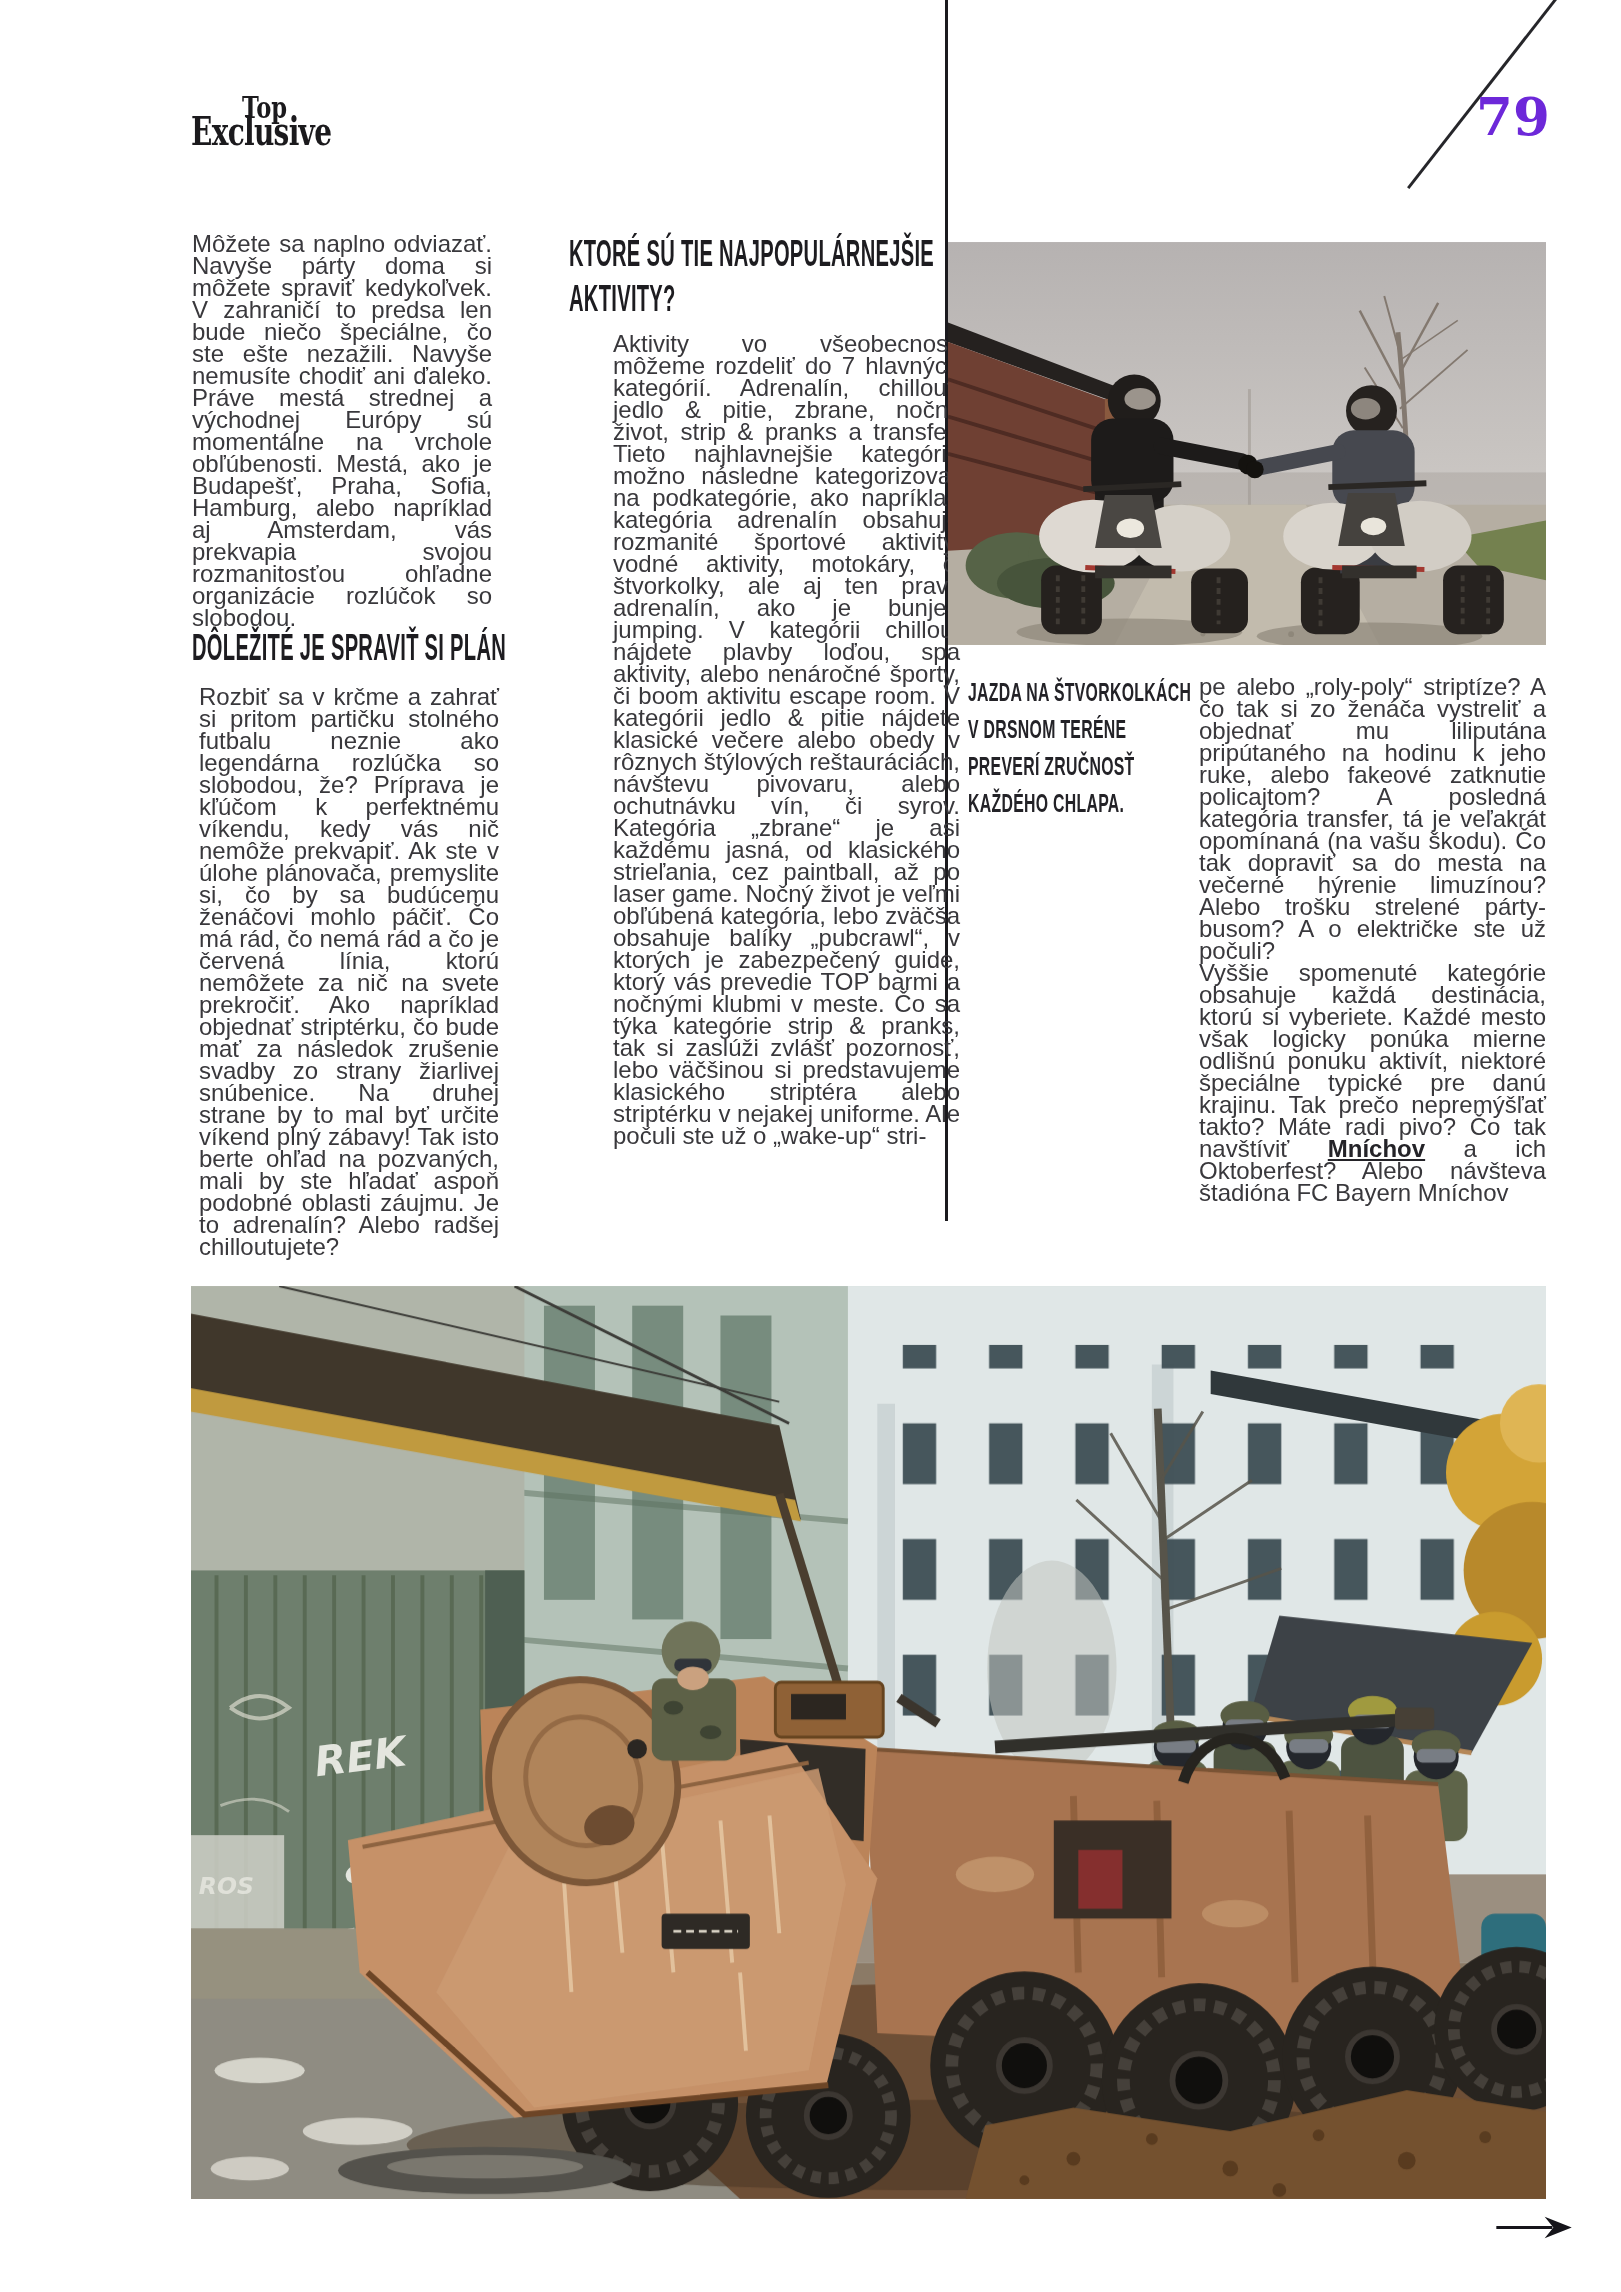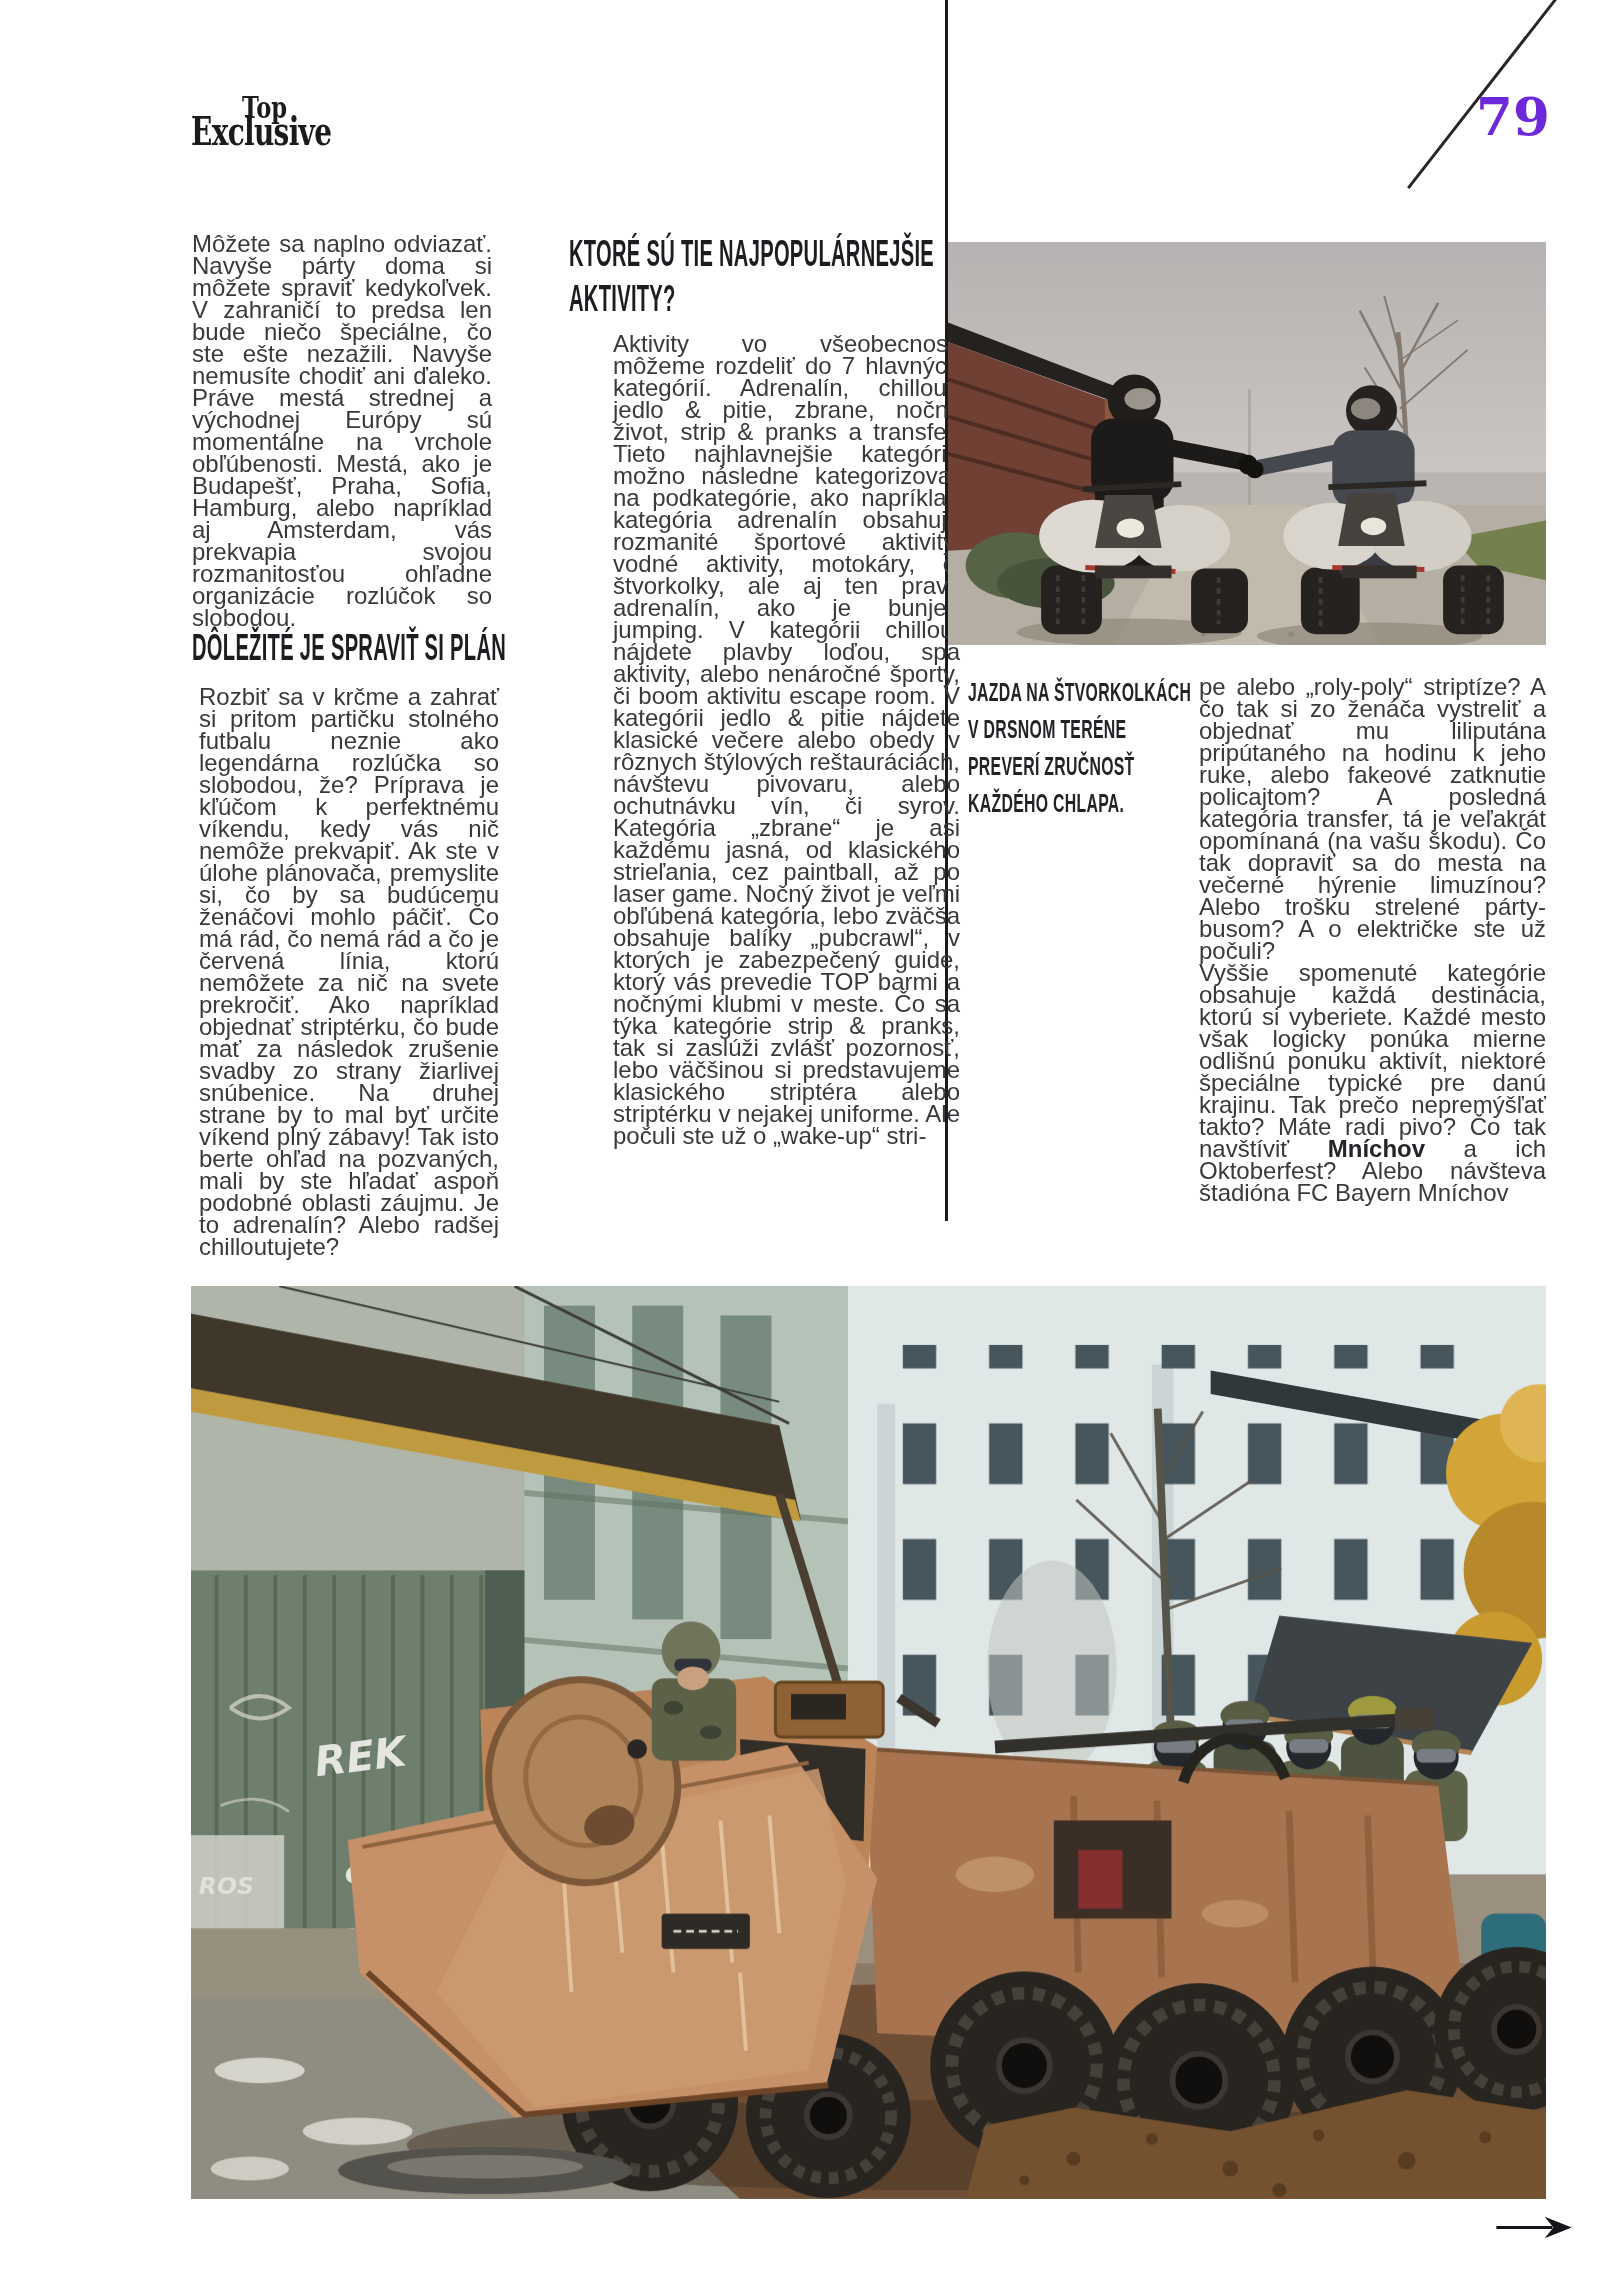--- a/index.html
+++ b/index.html
@@ -12,21 +12,21 @@
         transform:scaleX(.78);transform-origin:0 0;white-space:nowrap;}
   .masthead .m-bottom{position:absolute;left:0;top:16.7px;font:700 40px/1 "DejaVu Serif",serif;
         letter-spacing:-1px;transform:scaleX(.70);transform-origin:0 0;white-space:nowrap;}
   
   .pageno{left:1476px;top:90px;font:700 53px/1 "DejaVu Serif",serif;color:#6d28d9;}
   
   .vrule{left:945px;top:0;width:2.9px;height:1221px;background:#1b1a1e;}
   
   .bodytext{font-size:24px;line-height:22px;color:#39383c;text-align:justify;}
   .bodytext p{margin:0;}
-  .rich-b{font-weight:700;color:#242328;}
+  .rich-b{font-weight:700;color:#242328;text-decoration:underline;}
   
   .kicker{font-weight:700;color:#1d1c20;font-size:36px;line-height:45px;letter-spacing:0.5px;
         transform:scaleX(.56);transform-origin:0 0;white-space:nowrap;}
   .kicker span{display:block;}
   
   .caption{transform:scaleX(.62);transform-origin:0 0;color:#232227;}
   .caption div{font-weight:700;font-size:25.5px;line-height:37px;white-space:nowrap;letter-spacing:0.5px;}
   .photo{display:block;}
 </style>
 </head>

